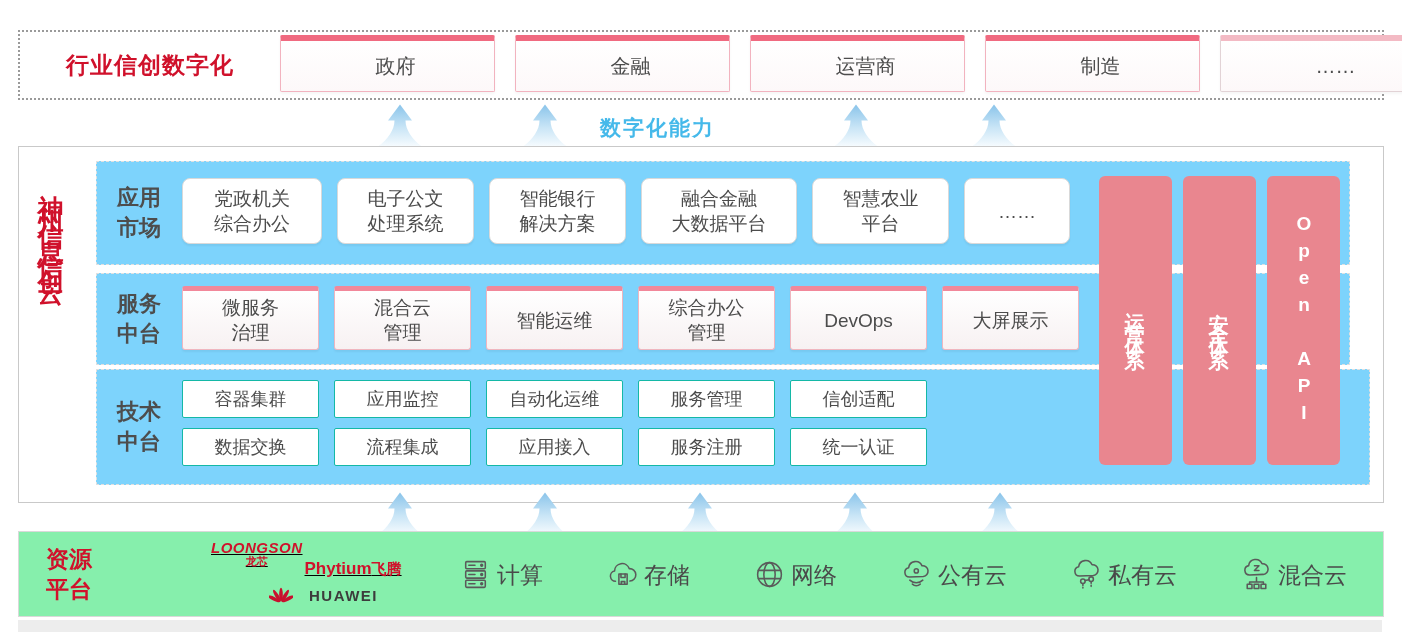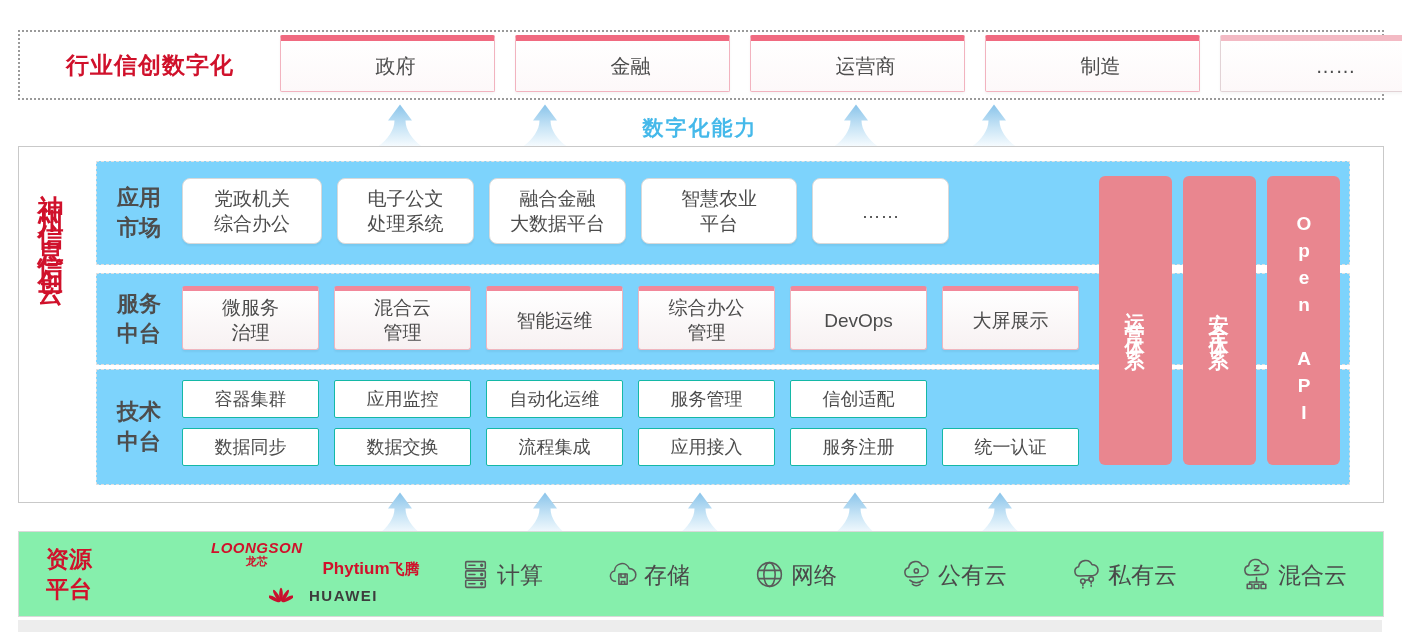--- a/index.html
+++ b/index.html
@@ -12,34 +12,34 @@
   .top-banner-title{position:absolute;left:46px;top:50%;transform:translateY(-50%);
     color:#d0112b;font-size:23px;font-weight:bold;letter-spacing:1px;white-space:nowrap;}
   .industry-row{position:absolute;left:260px;top:3px;display:flex;gap:20px;}
   .ind-box{width:197px;height:50px;background:linear-gradient(180deg,#ffffff 0%,#fdf8f9 100%);
     border:1px solid #f2b3bf;border-top:6px solid #f06a80;border-radius:2px;
     display:flex;align-items:center;justify-content:center;
     font-size:20px;color:#4c4c4c;box-shadow:0 2px 3px rgba(0,0,0,0.04);padding-left:16px;}
   .ind-box:nth-child(5){border-color:#e2d3d6;border-top-color:#f3bac4;}
 
   
-  .capability-label{position:absolute;left:600px;top:114px;width:200px;text-align:center;
+  .capability-label{position:absolute;left:600px;top:114px;width:200px;
     color:#45b9ea;font-size:21px;font-weight:bold;letter-spacing:2px;}
   .arrow{position:absolute;width:46px;height:43px;}
 
   
   .main-box{position:absolute;left:18px;top:146px;width:1364px;height:355px;
     background:#fff;border:1px solid #c9c9c9;}
   .vtitle{position:absolute;left:14px;top:26px;height:310px;width:36px;
     writing-mode:vertical-rl;text-orientation:upright;
     color:#d0112b;font-size:26px;font-weight:bold;letter-spacing:15px;line-height:36px;}
   .band{position:absolute;left:77px;width:1252px;background:#7dd3fc;border:1px dashed #e0e0e0;}
   .band-1{top:14px;height:102px;}
   .band-2{top:126px;height:90px;}
-  .band-3{top:222px;height:114px;}
+  .band-3{top:222px;height:114px;padding-left:20px;}
   .band-label{position:absolute;left:20px;top:50%;transform:translateY(-50%);
     color:#4d4d4d;font-size:22px;font-weight:bold;line-height:30px;white-space:pre-line;}
   .box-row{position:absolute;left:85px;display:flex;gap:15px;}
   .row-app{top:16px;}
   .pbox{width:137px;height:66px;background:#fff;border:1px solid #d9d9d9;border-radius:8px;
     display:flex;align-items:center;justify-content:center;text-align:center;
     font-size:19px;line-height:25px;color:#4c4c4c;white-space:pre-line;
     box-shadow:0 2px 2px rgba(0,0,0,0.05);box-sizing:border-box;}
   .row-app .pbox:nth-child(1){width:140px;}
   .row-app .pbox:nth-child(4){width:156px;}
@@ -59,21 +59,21 @@
   .side-bar-2{left:1164px;}
   .side-bar-3{left:1248px;}
   .side-bar-3 span{font-size:19px;letter-spacing:6px;font-family:"Liberation Sans",sans-serif;}
 
   
   .res-box{position:absolute;left:18px;top:531px;width:1364px;height:84px;
     background:#86efac;border:1px solid #d9d9d9;}
   .res-title{position:absolute;left:27px;top:12px;color:#d0112b;font-size:23px;
     font-weight:bold;line-height:30px;white-space:pre-line;}
   .vendors{position:absolute;left:192px;top:7px;width:225px;}
-  .vendor-row1{display:flex;gap:20px;align-items:flex-start;}
+  .vendor-row1{display:flex;gap:2px;align-items:flex-start;text-decoration:underline;}
   .loongson{display:flex;flex-direction:column;align-items:center;}
   .loongson .lg-name{color:#d0112b;font-size:15px;font-weight:bold;font-style:italic;letter-spacing:0.5px;}
   .loongson .lg-sub{color:#d0112b;font-size:11px;font-weight:bold;margin-top:-2px;}
   .phytium{display:flex;align-items:baseline;margin-top:20px;}
   .phytium .ph-name{color:#d0112b;font-size:17px;font-weight:bold;}
   .phytium .ph-sub{color:#d0112b;font-size:15px;font-weight:bold;}
   .huawei{display:flex;align-items:center;justify-content:center;gap:16px;margin-top:6px;}
   .huawei .hw-name{color:#3c3c3c;font-size:15px;font-weight:bold;letter-spacing:1.5px;}
   .res-items{position:absolute;left:440px;right:36px;top:0;bottom:0;
     display:flex;align-items:center;justify-content:space-between;}
@@ -129,20 +129,22 @@
     <div class="vtitle">神州信息信创云</div>
 
     <div class="band band-1">
       <div class="band-label">应用
 市场</div>
       <div class="box-row row-app">
         <div class="pbox">党政机关
 综合办公</div>
         <div class="pbox">电子公文
 处理系统</div>
+        <div class="pbox">智能银行
+解决方案</div>
         <div class="pbox">融合金融
 大数据平台</div>
         <div class="pbox">智慧农业
 平台</div>
         <div class="pbox">……</div>
       </div>
     </div>
 
     <div class="band band-2">
       <div class="band-label">服务
@@ -164,21 +166,20 @@
       <div class="band-label">技术
 中台</div>
       <div class="box-row row-tech-a">
         <div class="pbox">容器集群</div>
         <div class="pbox">应用监控</div>
         <div class="pbox">自动化运维</div>
         <div class="pbox">服务管理</div>
         <div class="pbox">信创适配</div>
       </div>
       <div class="box-row row-tech-b">
-        <div class="pbox">数据同步</div>
         <div class="pbox">数据交换</div>
         <div class="pbox">流程集成</div>
         <div class="pbox">应用接入</div>
         <div class="pbox">服务注册</div>
         <div class="pbox">统一认证</div>
       </div>
     </div>
 
     <div class="side-bar side-bar-1">
       <span>运营体系</span>

